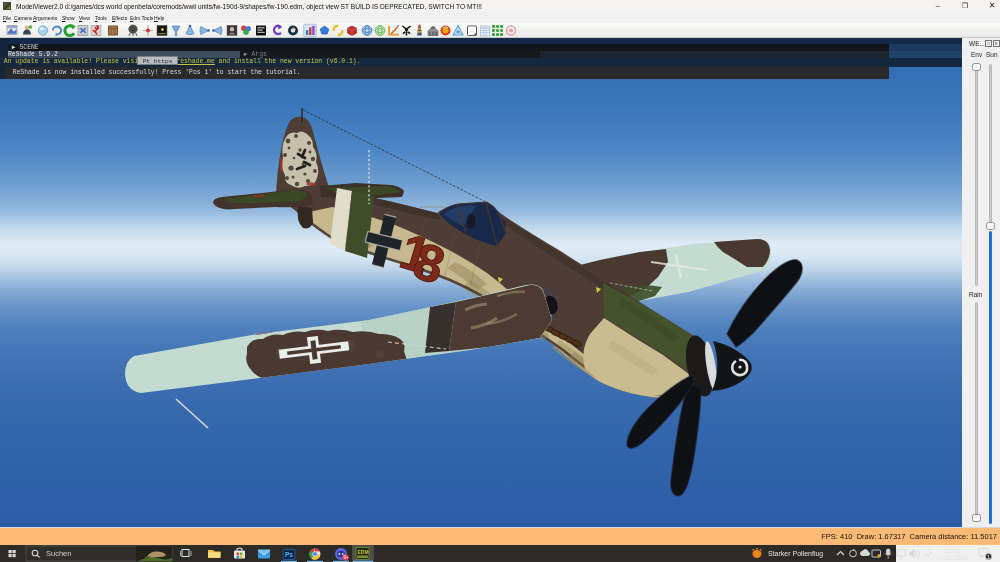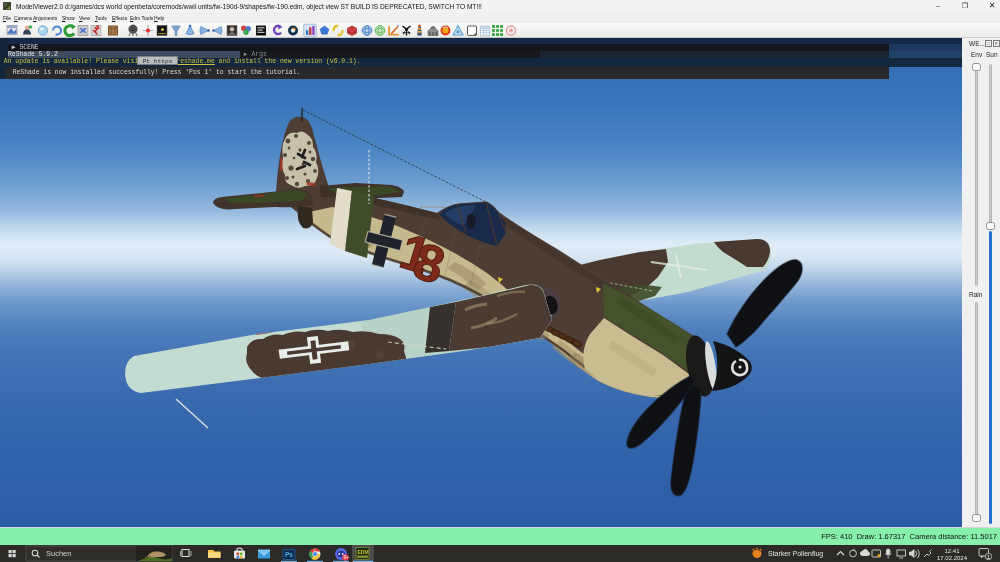--- a/index.html
+++ b/index.html
@@ -10,22 +10,22 @@
 #menubar{position:absolute;left:0;top:12px;width:1000px;height:11px;background:#f0f0f0;font-size:5px;color:#111}
 #menubar span{position:absolute;top:2.5px}
 #toolbar{position:absolute;left:0;top:23px;width:1000px;height:15px;background:linear-gradient(#fcfcfb,#eaeae8);border-bottom:1px solid #c9c9c7}
 #viewport{position:absolute;left:0;top:38px;width:962px;height:489px;overflow:hidden;
  background:linear-gradient(to bottom,
   #2d65ac 0%, #336db3 6%, #3b76bb 14%, #4d86c4 23%, #6f9fd1 30%, #96bade 35.5%,
   #bdd6ec 38.5%, #d6e6f3 41%, #e0edf7 42.5%, #dae8f4 44.5%, #c2d7ea 47%,
   #93b4da 50.5%, #6b96c9 54.5%, #5081bd 59%, #4274b5 65%, #3a6bb0 73%, #3264ab 83%, #2e5fa8 93%, #2c5ba5 100%)}
 .crow{position:absolute;font-family:"Liberation Mono",monospace;white-space:pre}
 #panel{position:absolute;left:962px;top:38px;width:38px;height:489px;background:#f0f0f0;font-size:6.5px;color:#333}
-#status{position:absolute;left:0;top:527px;width:1000px;height:18px;background:#86efac;border-top:1px solid #d8d8d8;font-size:7.5px;color:#111;text-align:right}
-#taskbar{position:absolute;left:0;top:545px;width:1000px;height:17px;background:#2b2a27;color:#e8e8e8}
+#status{position:absolute;left:0;top:527px;width:1000px;height:18px;background:#fdba74;border-top:1px solid #d8d8d8;font-size:7.5px;color:#111;text-align:right}
+#taskbar{position:absolute;left:0;top:545px;width:896px;height:17px;background:#2b2a27;color:#e8e8e8}
 .vtrack{position:absolute;width:3px;background:#cdcdcd;border:0.5px solid #b6b6b6;border-radius:2px}
 .vhandle{position:absolute;width:9px;height:8px;background:#fdfdfd;border:1px solid #8f8f8f;border-radius:2.5px}
 </style></head><body>
 <div id="titlebar">
     <div class="ticon"></div>
     <div class="ttext">ModelViewer2.0 d:/games/dcs world openbeta/coremods/wwii units/fw-190d-9/shapes/fw-190.edm, object view ST BUILD IS DEPRECATED, SWITCH TO MT!!!</div>
 <div class="wbtn" style="left:925px">–</div>
     <div class="wbtn" style="left:952px;font-size:7px">❐</div>
     <div class="wbtn" style="left:979px">✕</div>
   </div>

